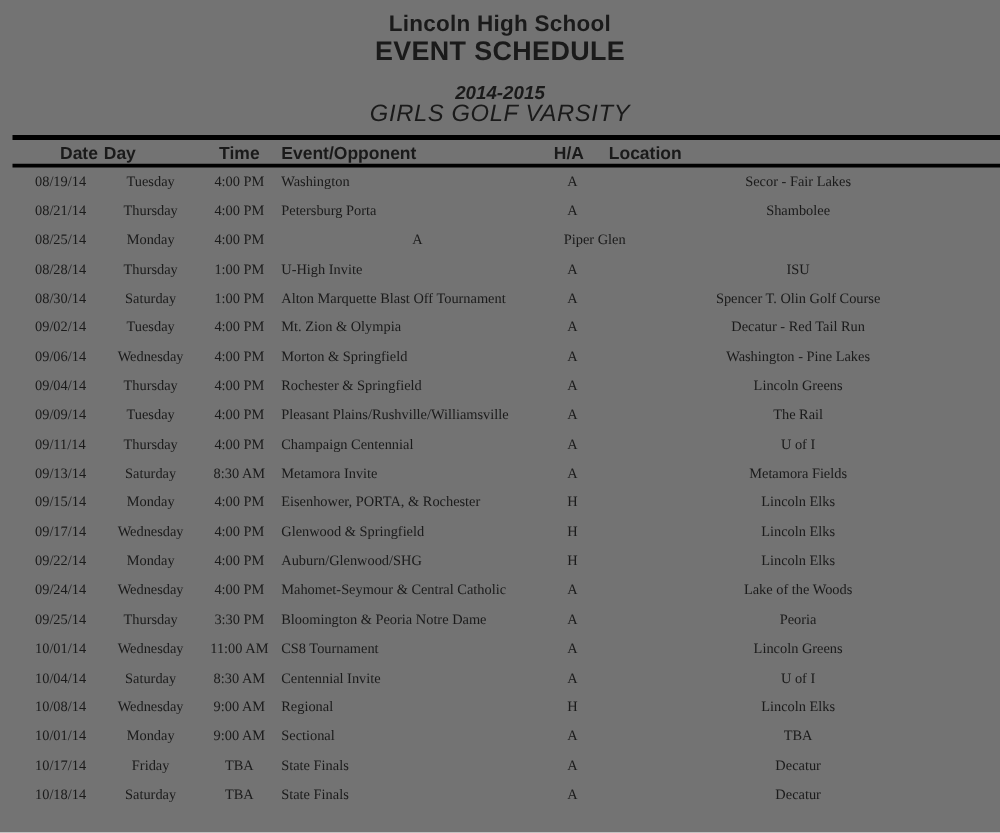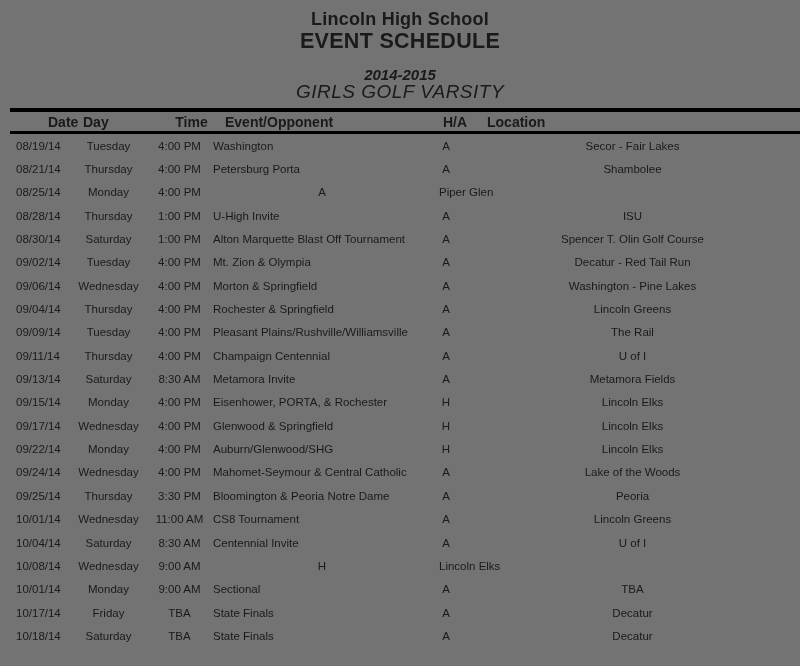--- a/index.html
+++ b/index.html
@@ -77,22 +77,23 @@
     white-space: nowrap;
   }
   .th-date   { text-align: left; margin-left: 20px; }
   .th-day    { text-align: left; }
   .th-time   { text-align: center; }
   .th-event  { text-align: left; }
   .th-ha     { text-align: left; }
   .th-location { text-align: left; padding-left: 14px; }
   .tbody {
     display: block;
-    margin-left: 16px;
+    margin-left: 28px;
     margin-right: 4px;
+    font-family: Liberation Serif, serif;
   }
   .trow {
     display: grid;
     grid-template-columns: 55px 75px 67px 218px 30px 1fr;
     height: 23.35px;
     align-items: center;
     font-size: 11.5px;
   }
   .cell {
     white-space: nowrap;
@@ -271,20 +272,21 @@
         <div class="cell cell-day">Saturday</div>
         <div class="cell cell-time">8:30 AM</div>
         <div class="cell cell-event">Centennial Invite</div>
         <div class="cell cell-ha">A</div>
         <div class="cell cell-location">U of I</div>
       </div>
       <div class="trow">
         <div class="cell cell-date">10/08/14</div>
         <div class="cell cell-day">Wednesday</div>
         <div class="cell cell-time">9:00 AM</div>
+        <div class="cell cell-event">Regional</div>
         <div class="cell cell-ha">H</div>
         <div class="cell cell-location">Lincoln Elks</div>
       </div>
       <div class="trow">
         <div class="cell cell-date">10/01/14</div>
         <div class="cell cell-day">Monday</div>
         <div class="cell cell-time">9:00 AM</div>
         <div class="cell cell-event">Sectional</div>
         <div class="cell cell-ha">A</div>
         <div class="cell cell-location">TBA</div>

